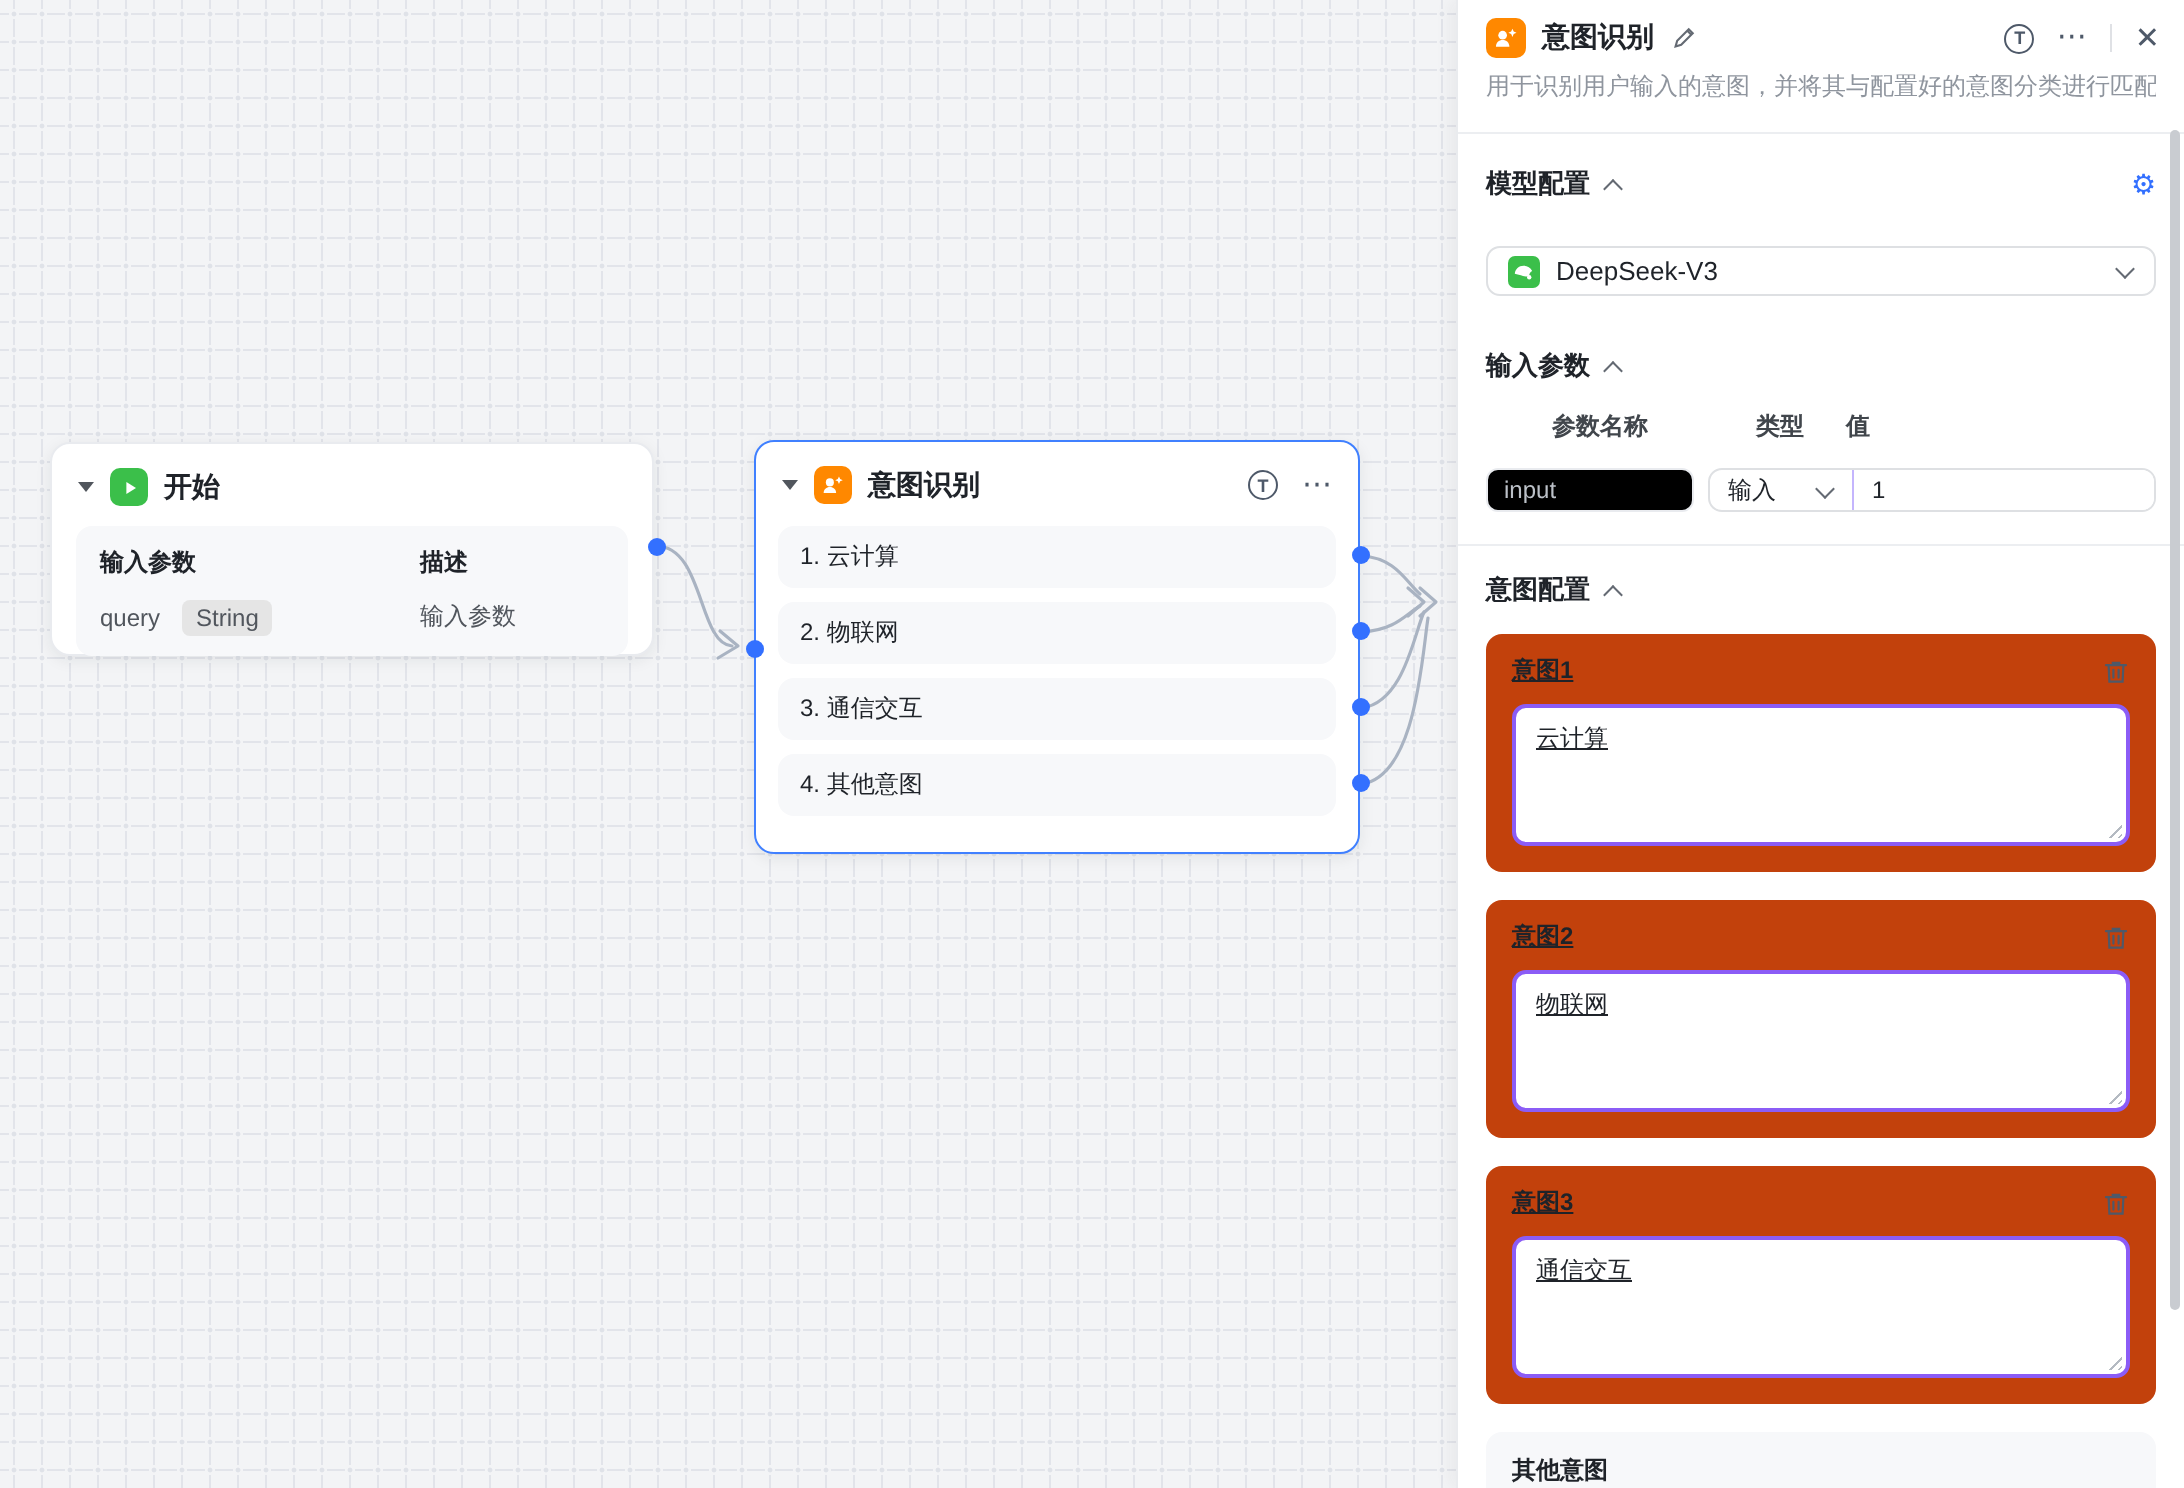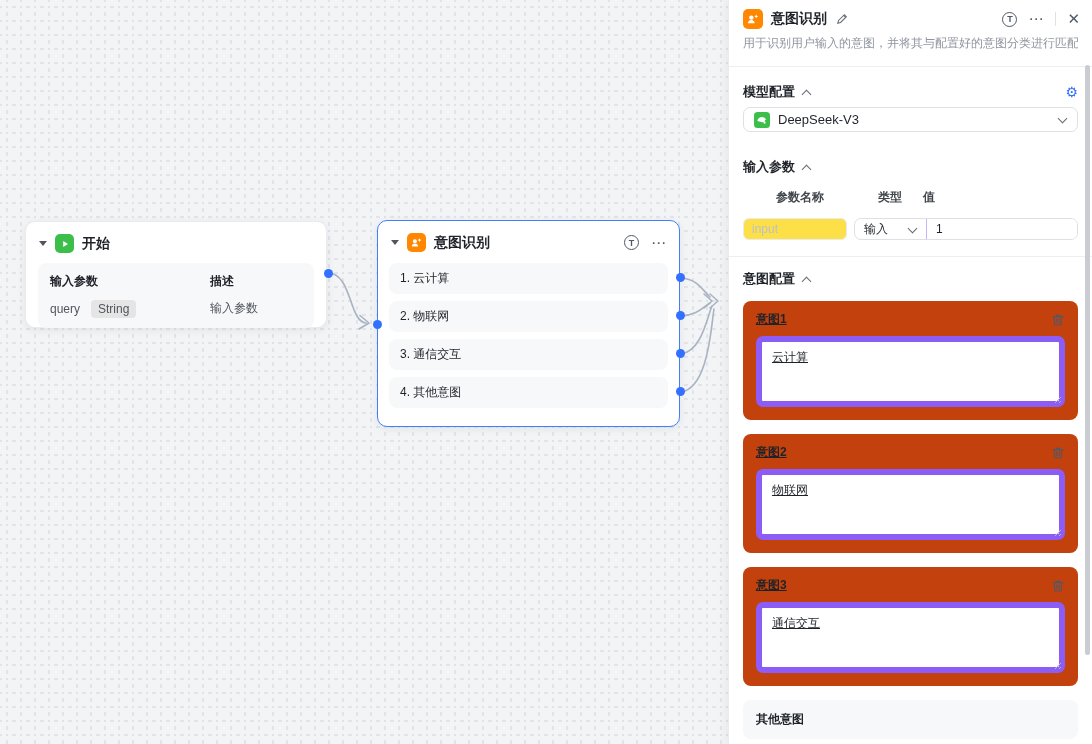--- a/index.html
+++ b/index.html
@@ -67,43 +67,43 @@
   .sec-row { display:flex; align-items:center; gap:7px; }
   .sec-label { font-size:13px; font-weight:700; }
   .chev-up, .chev-down { width:9px; height:9px; position:relative; }
   .chev-up::before { content:""; position:absolute; left:1px; top:3px; width:6px; height:6px;
     border-left:1.4px solid #646a73; border-top:1.4px solid #646a73; transform:rotate(45deg); }
   .chev-down::before { content:""; position:absolute; left:1px; top:0; width:6px; height:6px;
     border-right:1.4px solid #646a73; border-bottom:1.4px solid #646a73; transform:rotate(45deg); }
   .gear { margin-left:auto; color:#3370ff; font-size:14px; line-height:14px; }
 
   .model-row { margin:16px 14px 0;text-align:right; }
-  .model-select { margin:6px 14px 0; height:25px; border:1px solid #dee0e3; border-radius:7px;
+  .model-select { margin:22px 14px 0; height:25px; border:1px solid #dee0e3; border-radius:7px;
     display:flex; align-items:center; padding:0 10px; gap:8px; background:#fff; }
   .model-name { font-size:13px; color:#1f2329; }
   .ms-chev { margin-left:auto; }
 
   .inp-sec { margin:26px 14px 0; }
   .cols { margin:13px 14px 0; display:flex; font-size:12px; font-weight:600; color:#41464c;text-align:center; }
   .c1 { width:114px; } .c2 { width:66px; }
   .inp-row { margin:12px 14px 0; display:flex; align-items:center; height:22px; }
-  .name-input { width:104px; height:22px; background:#fde047; border:1px solid #e9ebef; border-radius:6px;
+  .name-input { width:104px; height:22px; background:#000000; border:1px solid #e9ebef; border-radius:6px;
     font-size:12px; padding:0 8px; color:#70757d; font-family:inherit; }
   .name-input::placeholder { color:#bcc1c8; }
   .grp { margin-left:7px; flex:1; display:flex; border:1px solid #dee0e3; border-radius:7px; height:22px; overflow:hidden; background:#fff; }
   .type-sel { width:72px; display:flex; align-items:center; gap:8px; padding:0 9px; border-right:1px solid #c4b5fd; font-size:12px; }
   .val-input { flex:1; border:none; outline:none; padding:0 9px; font-size:12px; font-family:inherit; color:#1f2329; min-width:0; }
 
   .intent-sec { margin:13px 14px 0; }
   .card { margin:13px 14px 0; background:#c2410c; border-radius:8px; padding:10px 13px 13px;text-decoration:underline; }
   .card + .card { margin-top:14px; }
   .card-head { display:flex; align-items:center; font-size:12px; font-weight:600; }
   .trash { margin-left:auto; }
   .ta-wrap { position:relative; margin-top:8px; }
-  textarea.ta { display:block; width:100%; height:71px; border:6px solid #8b5cf6; border-radius:7px;
+  textarea.ta { display:block; width:100%; height:71px; border:2px solid #8b5cf6; border-radius:7px;
     padding:7px 10px; font-size:12px; font-family:inherit; resize:none; color:#1f2329; background:#fff; outline:none; }
   .rz { position:absolute; right:4px; bottom:4px; width:9px; height:9px;
     clip-path:polygon(100% 0,100% 100%,0 100%);
     background:repeating-linear-gradient(135deg, transparent 0 2px, #b4bac2 2px 3px); }
 
   .other-card { margin:14px 14px 0; background:#f7f8fa; border-radius:8px; height:39px;
     display:flex; align-items:center; padding:0 13px; font-size:12px; font-weight:600; }
 
   .scrollbar { position:absolute; right:2px; top:65px; width:5px; height:590px; border-radius:3px; background:#c9ccd1; z-index:11; }
 

